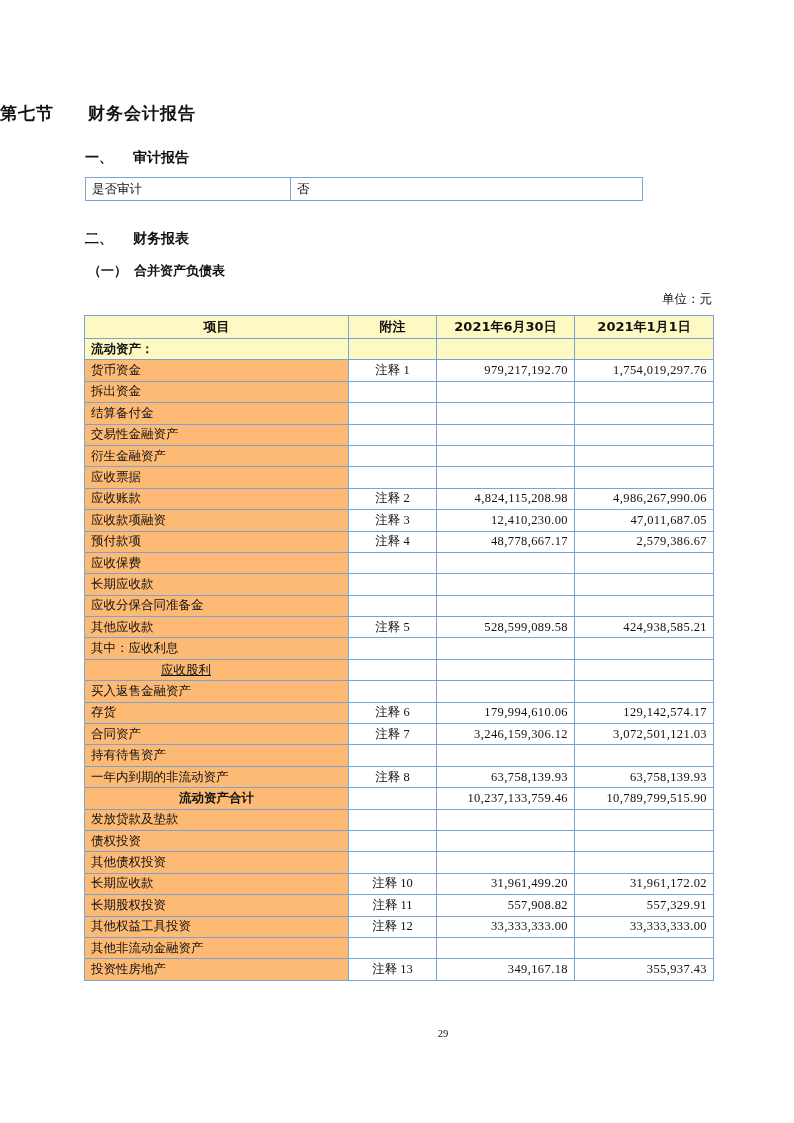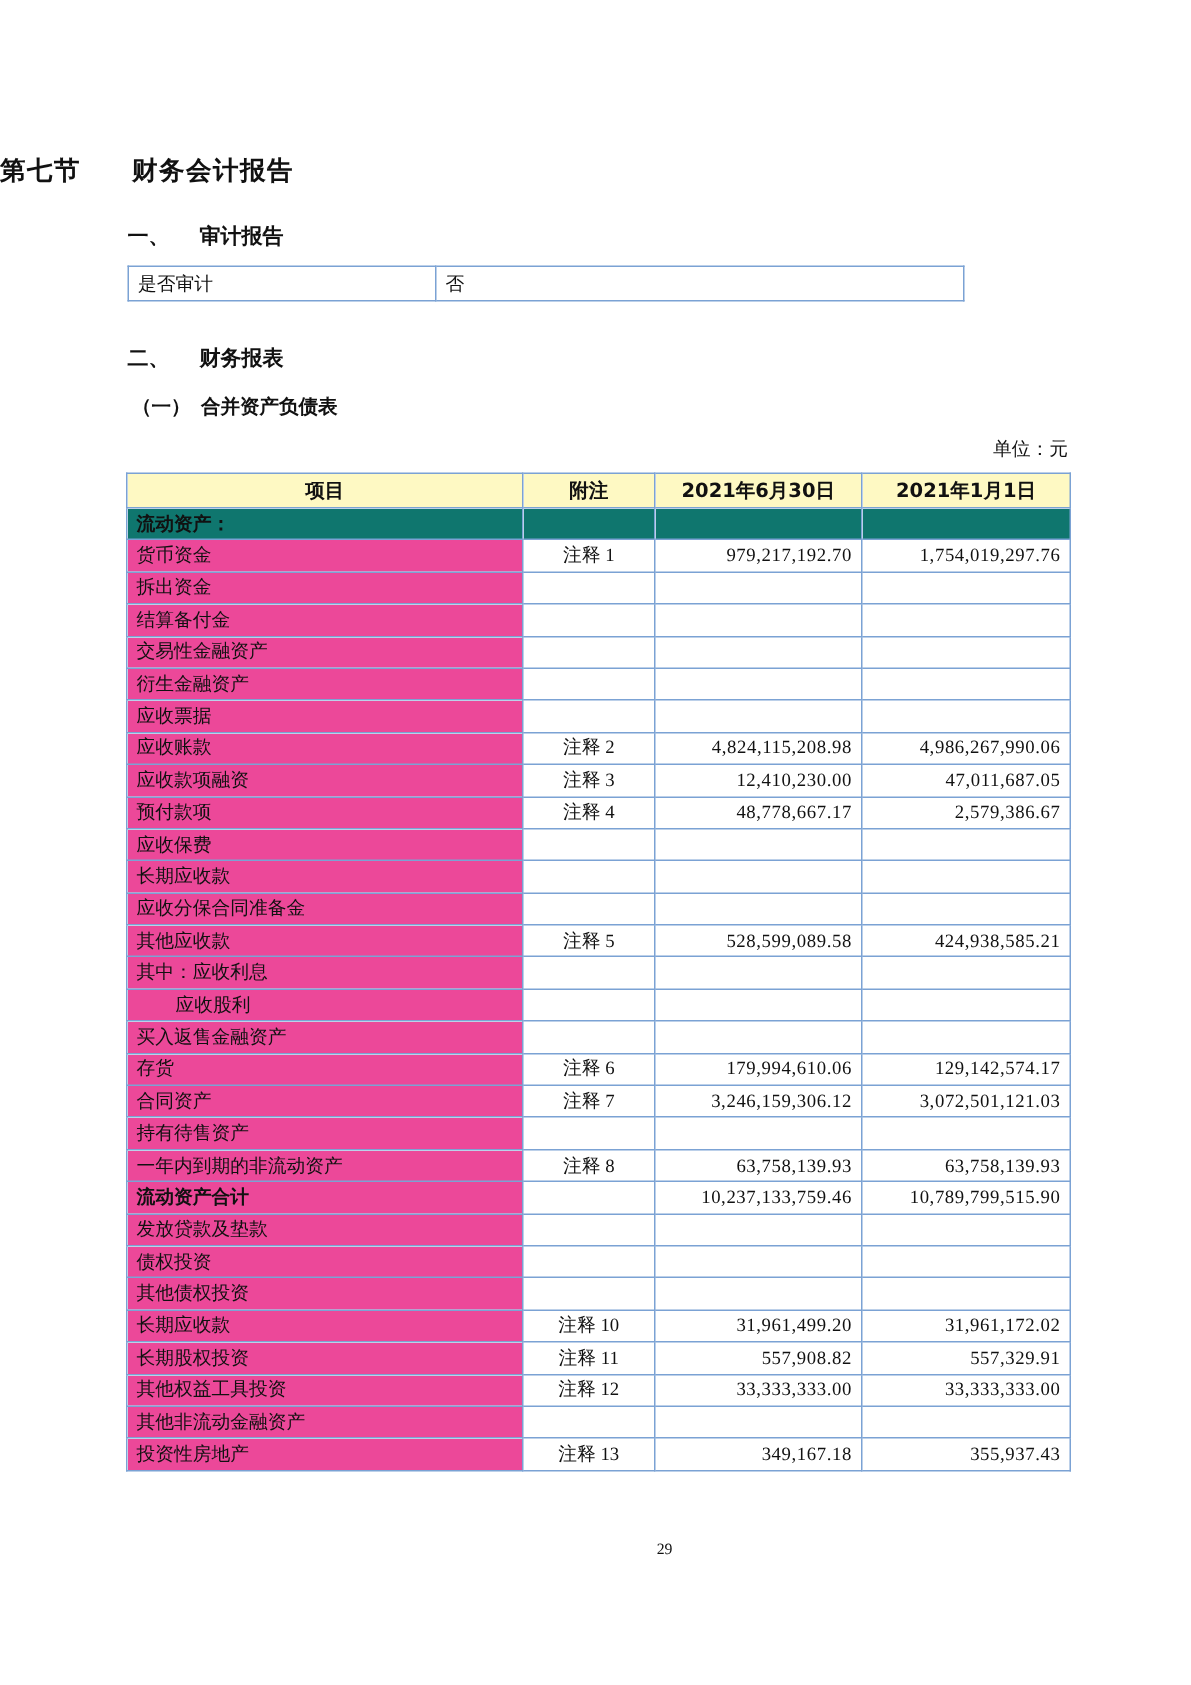--- a/index.html
+++ b/index.html
@@ -57,31 +57,32 @@
     height:22px; background:#fef9c3;
     font-family:"DejaVu Sans","Liberation Sans",sans-serif;
     font-weight:bold; font-size:13px; text-align:center;
   }
   .bs-table td { height:20.4px; background:#ffffff; }
   .bs-table col.c-item { width:264px; }
   .bs-table col.c-note { width:88px; }
   .bs-table col.c-val1 { width:138px; }
   .bs-table col.c-val2 { width:139px; }
 
-  .bs-table td.col-item { background:#ec4899; text-align:left; }
+  .bs-table td.col-item { background:#fdba74; text-align:left; }
   .bs-table td.col-note { text-align:center; }
   .bs-table td.col-val  { text-align:right; letter-spacing:0.4px; }
 
   .bs-table tr.row-section td {
-    background:#0f766e;
+    background:#fef9c3;
     font-family:"DejaVu Sans","Liberation Sans",sans-serif;
     font-weight:bold;
   }
-  .bs-table tr.row-indent td.col-item { padding-left:32px; }
+  .bs-table tr.row-indent td.col-item { padding-left:76px;text-decoration:underline; }
   .bs-table tr.row-total td.col-item {
+    text-align:center;
     font-family:"DejaVu Sans","Liberation Sans",sans-serif;
     font-weight:bold;
   }
   .page-footer {
     position:absolute; top:1028px; left:403px; width:80px;
     text-align:center; font-size:10.5px;
   }
 </style>
 </head>
 <body>

